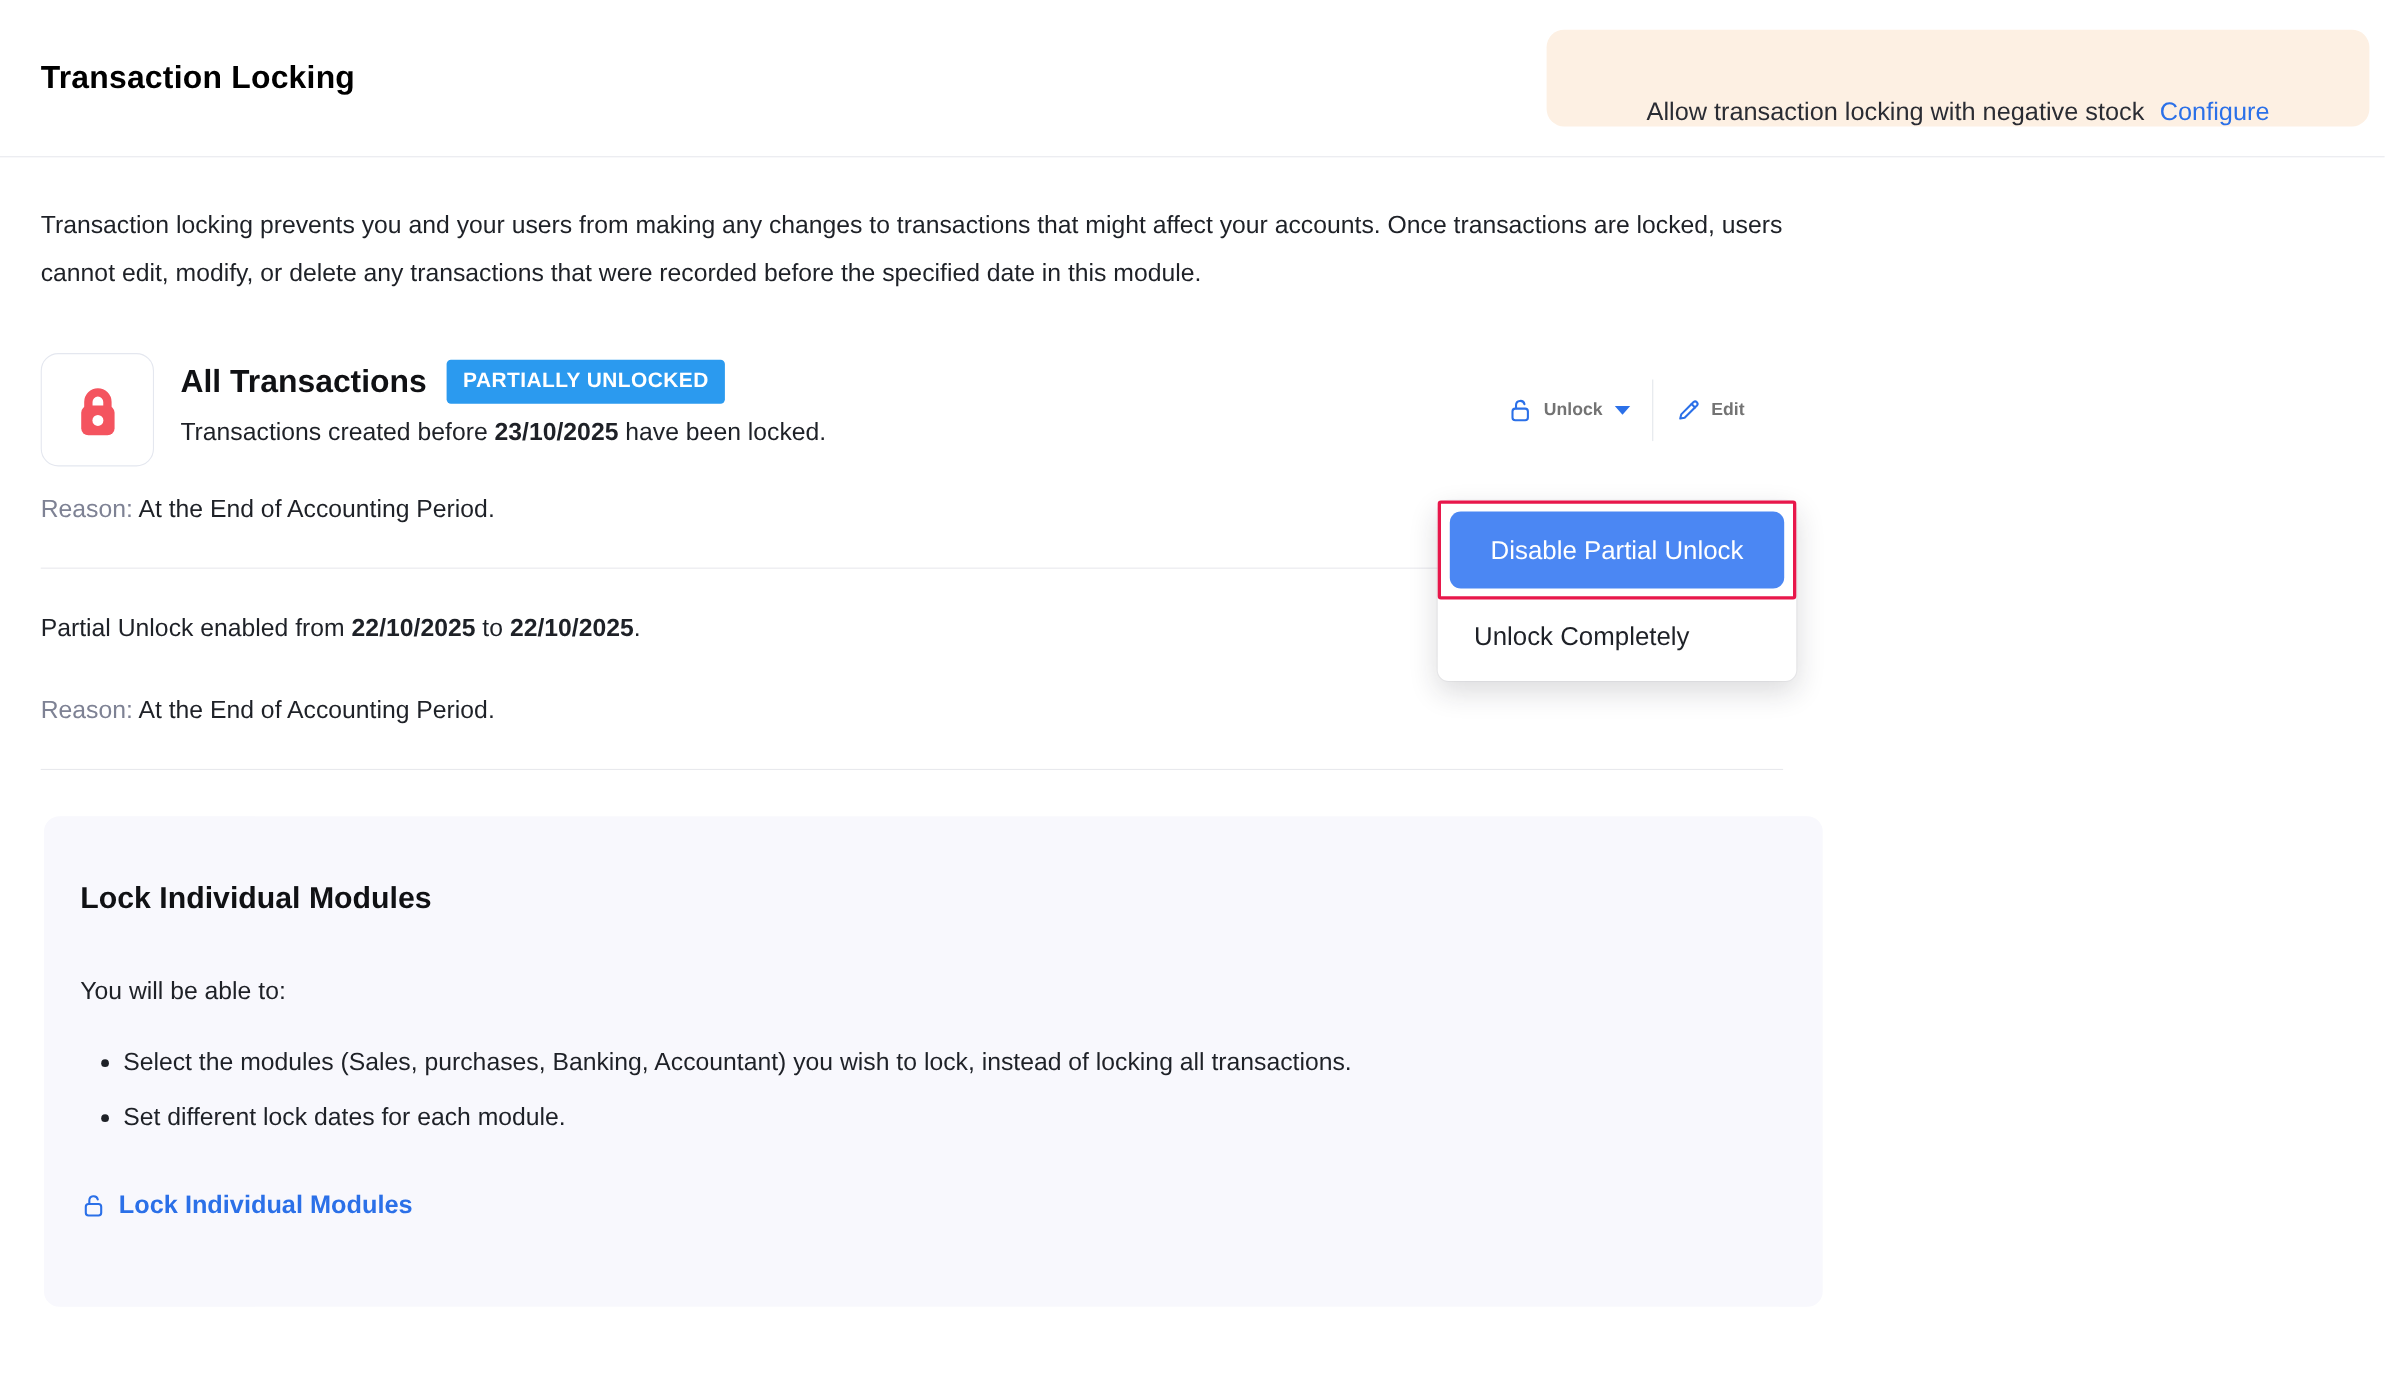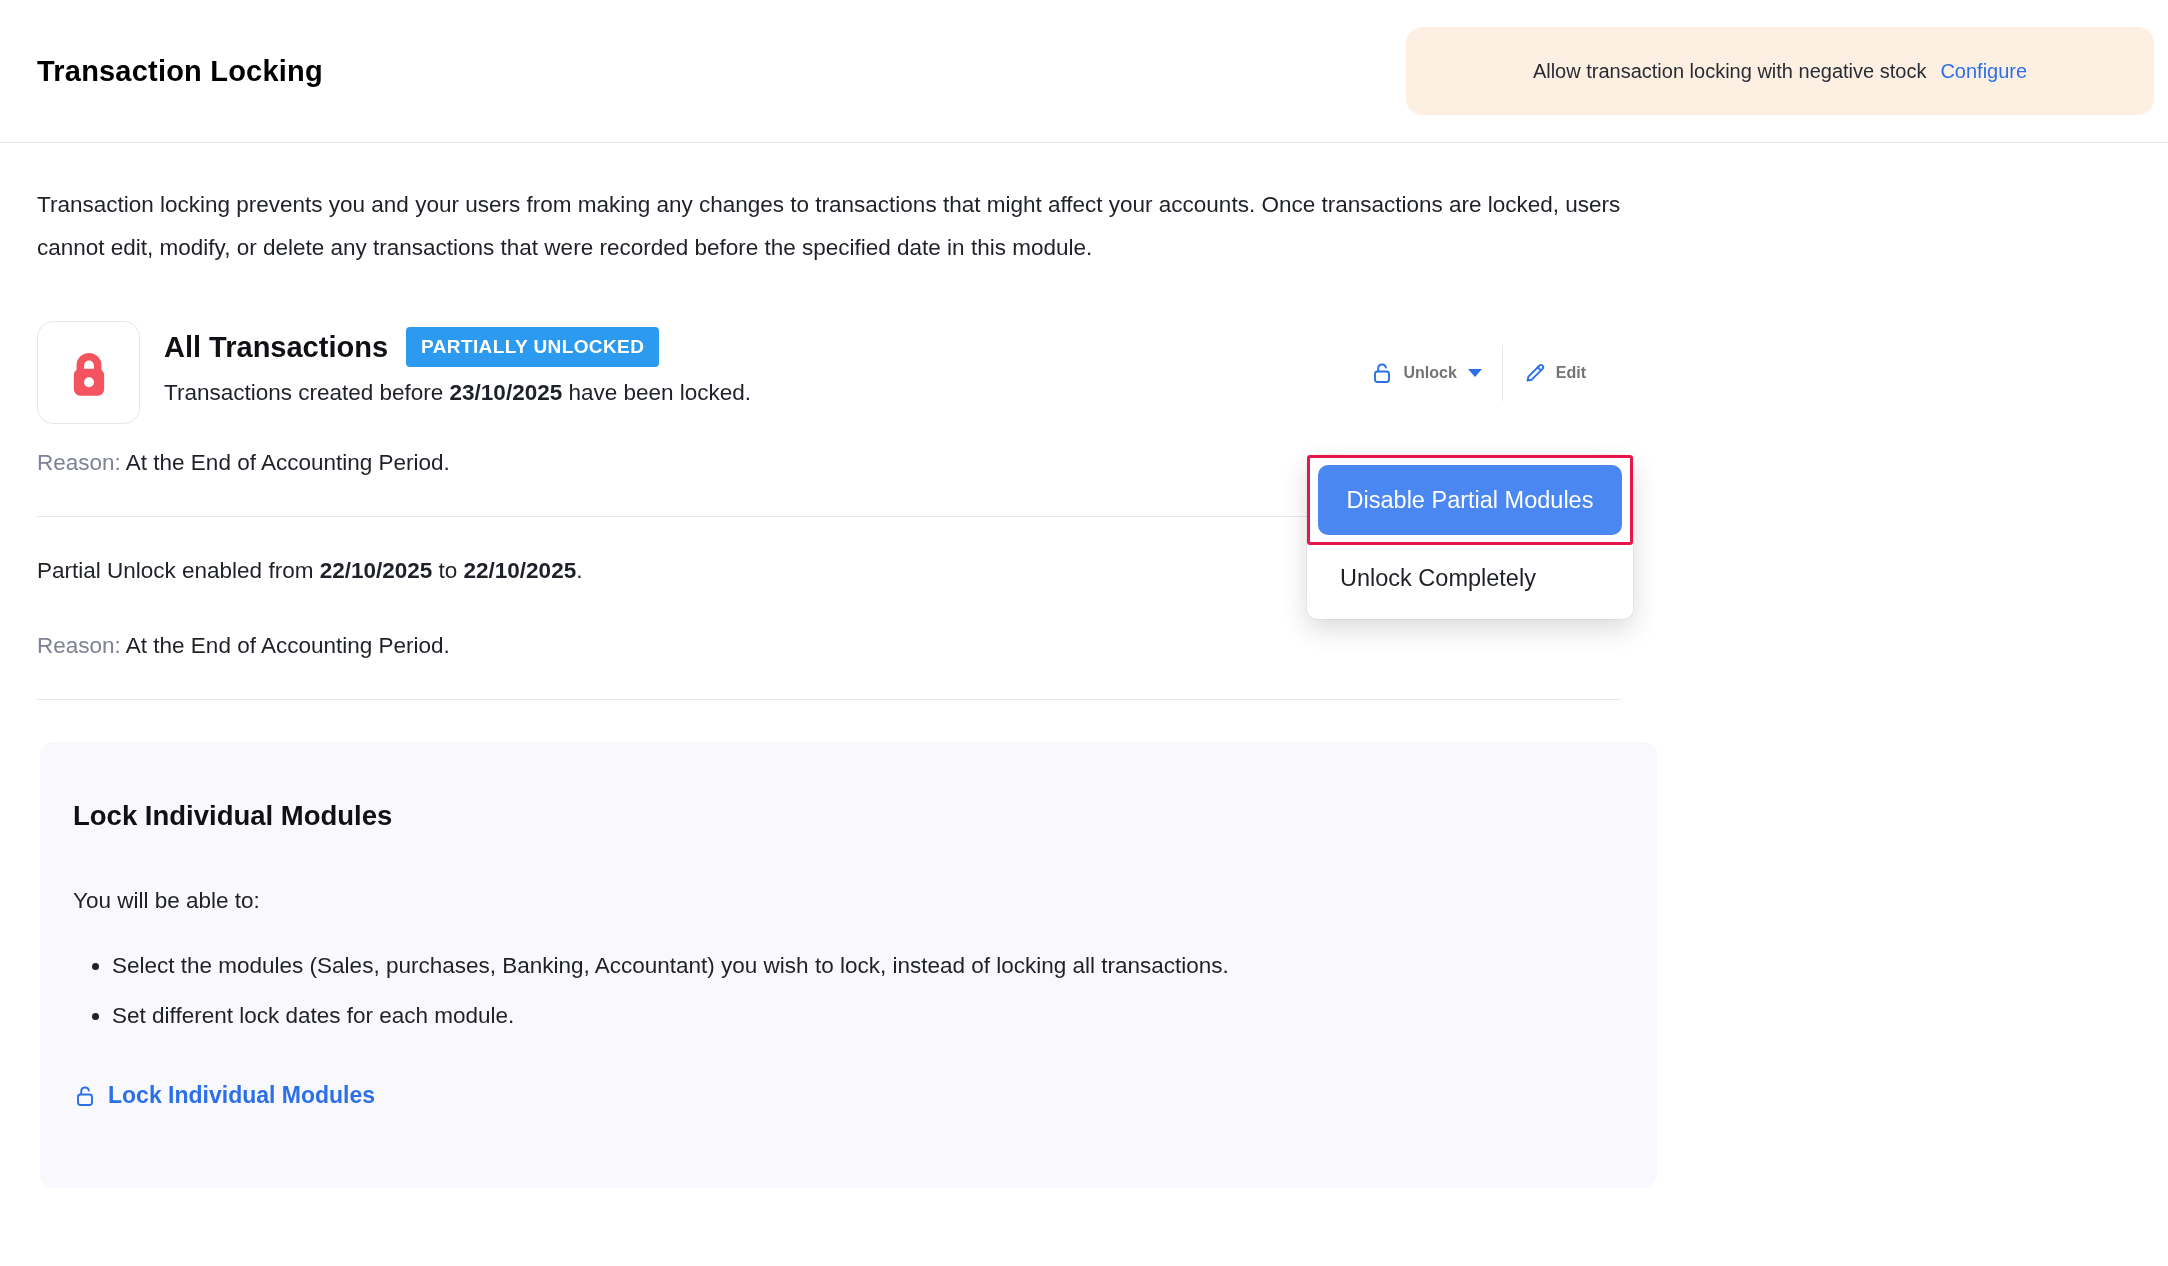--- a/index.html
+++ b/index.html
@@ -11,22 +11,22 @@
   }
 
   
   .header {
     height:143px; display:flex; align-items:center; justify-content:space-between;
     padding:0 14px 0 37px; border-bottom:1px solid #e8e9ee;
   }
   .page-title { font-size:29px; font-weight:700; color:#000000; letter-spacing:.2px; }
   .banner {
     width:748px; height:88px; background:#fdf0e3; border-radius:16px;
-    display:flex; align-items:center; justify-content:center; gap:14px;
-    font-size:20px; color:#2a2c33;
+    display:flex; align-items:flex-end; justify-content:center; gap:14px;
+    font-size:23px; color:#2a2c33;
   }
   .link { color:#2b70e8; cursor:pointer; text-decoration:none; }
 
   
   .content { padding:0 37px; }
   .intro { margin-top:40px; width:1592px; font-size:22.5px; line-height:43px; color:#1e2127; }
 
   .at-row { margin-top:52px; display:flex; align-items:flex-start; }
   .lock-card {
     width:103px; height:103px; border:1px solid #e4e7ef; border-radius:16px;
@@ -174,16 +174,16 @@
         </svg>
       </span>
       <span>Lock Individual Modules</span>
     </div>
   </div>
 
 </div>
 
 <div class="menu">
   <div class="menu-highlight">
-    <button class="menu-item-primary">Disable Partial Modules</button>
+    <button class="menu-item-primary">Disable Partial Unlock</button>
   </div>
   <div class="menu-item">Unlock Completely</div>
 </div>
 
 </body></html>

